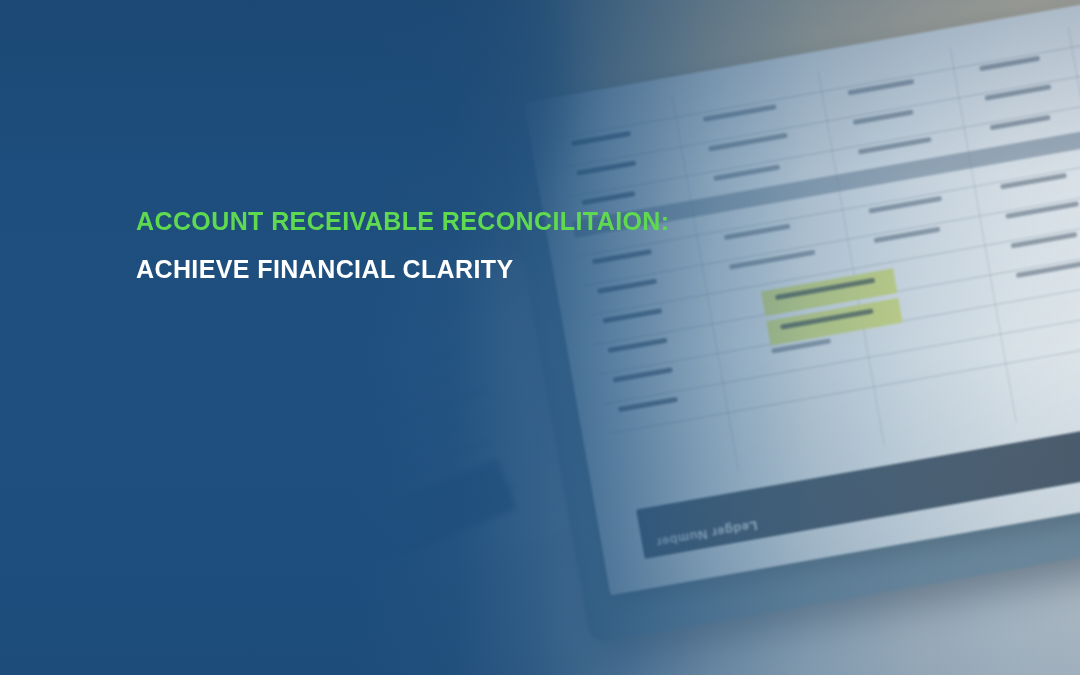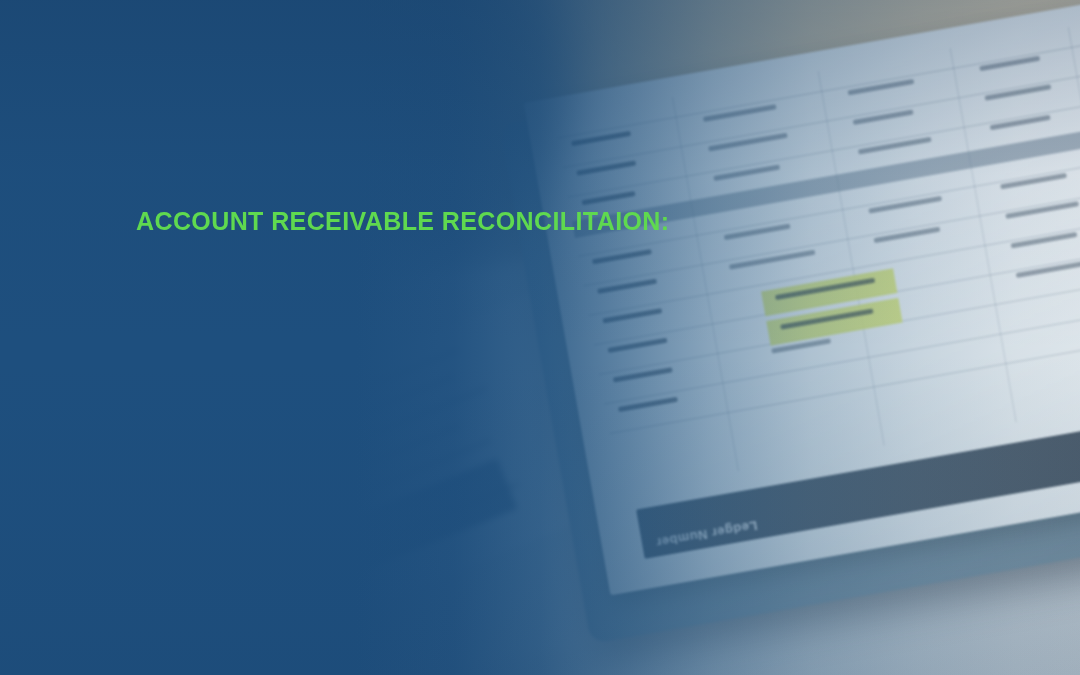--- a/index.html
+++ b/index.html
@@ -332,16 +332,17 @@
     <div class="hand"></div>
   </div>
 
   <div class="overlay"></div>
   <div class="overlay-v"></div>
 
   <div class="content">
 
 
     <div class="headline">ACCOUNT RECEIVABLE RECONCILITAION:</div>
+    <div class="subheadline">ACHIEVE FINANCIAL CLARITY</div>
 
   </div>
 
 </div>
 
 </body></html>

